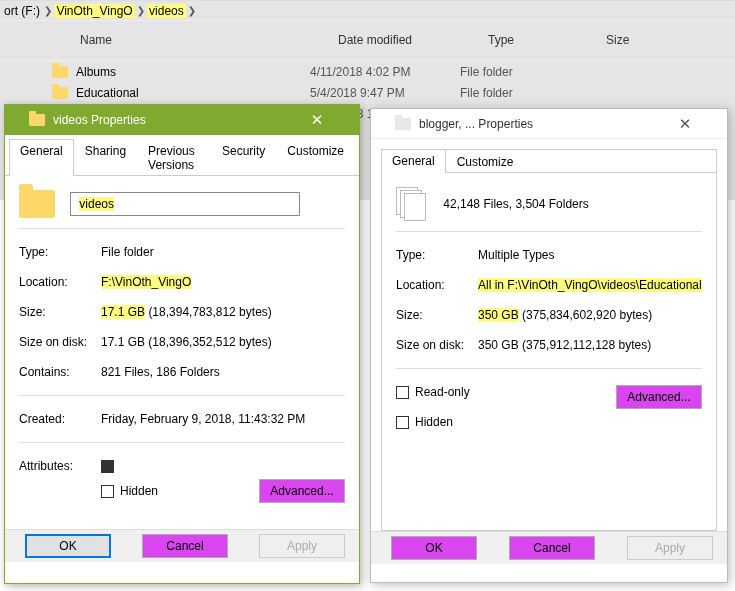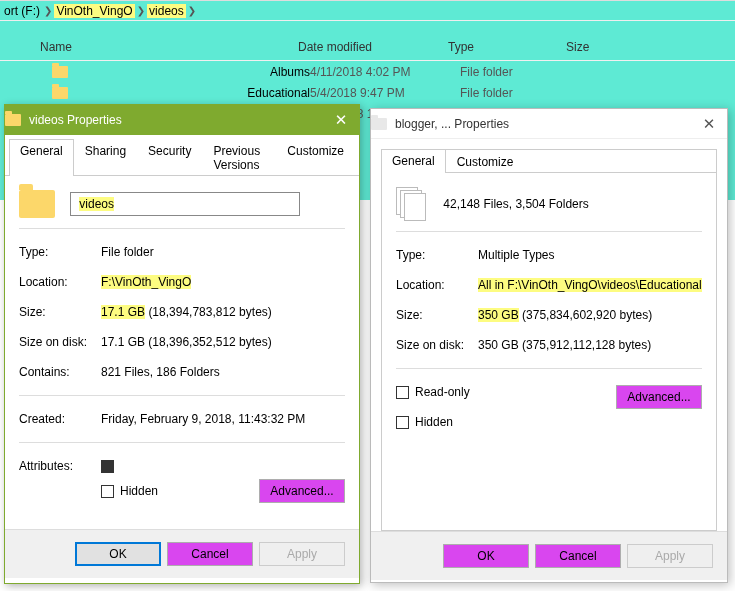--- a/index.html
+++ b/index.html
@@ -1,39 +1,39 @@
 <!DOCTYPE html>
 <html><head>
 <meta charset="utf-8">
 <style>
   * { box-sizing: border-box; font-family: 'Segoe UI', Tahoma, sans-serif; font-size: 12px; }
   body { margin: 0; background: #fff; width: 735px; height: 591px; position: relative; overflow: hidden; }
 
-  .explorer { position: absolute; left: 0; top: 0; width: 735px; height: 200px; background: #5eead4; border-top: 1px solid #ddd; }
+  .explorer { position: absolute; left: 0; top: 0; width: 735px; height: 200px; background: #e5e5e5; border-top: 1px solid #ddd; }
   .breadcrumb { display: flex; align-items: center; height: 20px; padding-left: 2px; border-bottom: 1px solid #eee; }
   .breadcrumb span { padding: 0 2px; }
   .bc-sep { font-size: 10px; color: #555; padding: 0 6px; }
   .hl { background: #fdfc81; }
-  .headers { display: flex; padding-left: 40px; height: 28px; align-items: center; border-bottom: 1px solid #f0f0f0; margin-top: 12px; }
+  .headers { display: flex; padding-left: 80px; height: 28px; border-bottom: 1px solid #f0f0f0; margin-top: 12px; }
   .headers span { color: #333; }
   .col-name { width: 258px; }
   .col-date { width: 150px; }
   .col-type { width: 118px; }
   .col-size { width: 80px; }
   .file-row { display: flex; padding-left: 52px; height: 21px; align-items: center; }
   .folder-icon { display: inline-block; width: 16px; height: 12px; background: #fcd76a; border-radius: 1px; margin-right: 8px; position: relative; }
   .folder-icon::before { content: ""; position: absolute; top: -3px; left: 0; width: 7px; height: 3px; background: #fcd76a; border-radius: 1px 1px 0 0; }
-  .file-row .col-name { display: flex; align-items: center; justify-content: space-between; }
+  .file-row .col-name { display: flex; align-items: center; }
   .file-row .col-date, .file-row .col-type, .file-row .col-size { color: #555; }
 
   .dialog { position: absolute; background: #fff; border: 1px solid #7faa2f; box-shadow: 2px 2px 8px rgba(0,0,0,0.3); }
   .dialog.green .titlebar { background: #7faa2f; color: #fff; }
   .dialog.gray { border: 1px solid #bbb; box-shadow: 2px 2px 10px rgba(0,0,0,0.25); }
   .dialog.gray .titlebar { background: #fff; color: #333; border-bottom: 1px solid #eee; }
-  .titlebar { display: flex; align-items: center; height: 30px; padding: 0 0; }
+  .titlebar { display: flex; align-items: center; height: 30px; padding: 0 24px; }
   .titlebar-icon { width: 16px; height: 12px; background: #fcd76a; border-radius: 1px; margin-right: 8px; position: relative; }
   .titlebar-icon::before { content: ""; position: absolute; top: -3px; left: 0; width: 7px; height: 3px; background: #fcd76a; border-radius: 1px 1px 0 0; }
   .gray .titlebar-icon { background: #e8e8e8; }
   .gray .titlebar-icon::before { background: #e8e8e8; }
   .titlebar-title { flex: 1; }
   .titlebar-close { width: 36px; text-align: center; font-size: 15px; font-weight: 300; }
   .gray .titlebar-close { color: #555; }
 
   .tabs { display: flex; padding: 4px 4px 0 4px; border-bottom: 1px solid #ccc; }
   .tab { padding: 4px 10px; border: 1px solid transparent; border-bottom: none; margin-bottom: -1px; cursor: default; }
@@ -56,21 +56,21 @@
   .kv .v { flex: 1; }
   .sep { border-top: 1px solid #ddd; margin: 10px 0; }
 
   .checkbox { display: inline-block; width: 13px; height: 13px; border: 1px solid #333; vertical-align: middle; margin-right: 6px; position: relative; background: #fff; }
   .checkbox.filled { background: #333; }
   .checkbox.filled::after { content: ""; }
 
   .btn { display: inline-block; border: 1px solid #adadad; background: #d946ef; padding: 4px 0; width: 86px; text-align: center; margin-left: 6px; }
   .btn.primary { border: 2px solid #0078d7; background: #e1e1e1; padding: 3px 0; }
   .btn.disabled { color: #aaa; background: #efefef; border-color: #ccc; }
-  .btnrow { display: flex; justify-content: flex-end; padding: 12px 14px; background: #f0f0f0; border-top: 1px solid #ddd; }
+  .btnrow { display: flex; justify-content: space-between; padding: 4px 14px; background: #f0f0f0; border-top: 1px solid #ddd; gap: 12px; }
 
   .dialog1 { left: 4px; top: 104px; width: 356px; height: 480px; z-index: 10; }
   .dialog2 { left: 370px; top: 108px; width: 358px; height: 475px; z-index: 5; }
 </style>
 </head>
 <body>
 
 <div class="explorer">
   <div class="breadcrumb">
     <span>ort (F:)</span>
@@ -115,22 +115,22 @@
 
 <div class="dialog green dialog1">
   <div class="titlebar">
     <span class="titlebar-icon"></span>
     <span class="titlebar-title">videos Properties</span>
     <span class="titlebar-close">✕</span>
   </div>
   <div class="tabs">
     <div class="tab active">General</div>
     <div class="tab">Sharing</div>
+    <div class="tab">Previous Versions</div>
     <div class="tab">Security</div>
-    <div class="tab">Previous Versions</div>
     <div class="tab">Customize</div>
   </div>
   <div class="body">
     <div style="margin-bottom:10px;">
       <span class="folder-big"></span>
       <span class="name-box"><span class="hl">videos</span></span>
     </div>
     <div class="sep"></div>
     <div class="kv">
         <span class="k">Type:</span>

